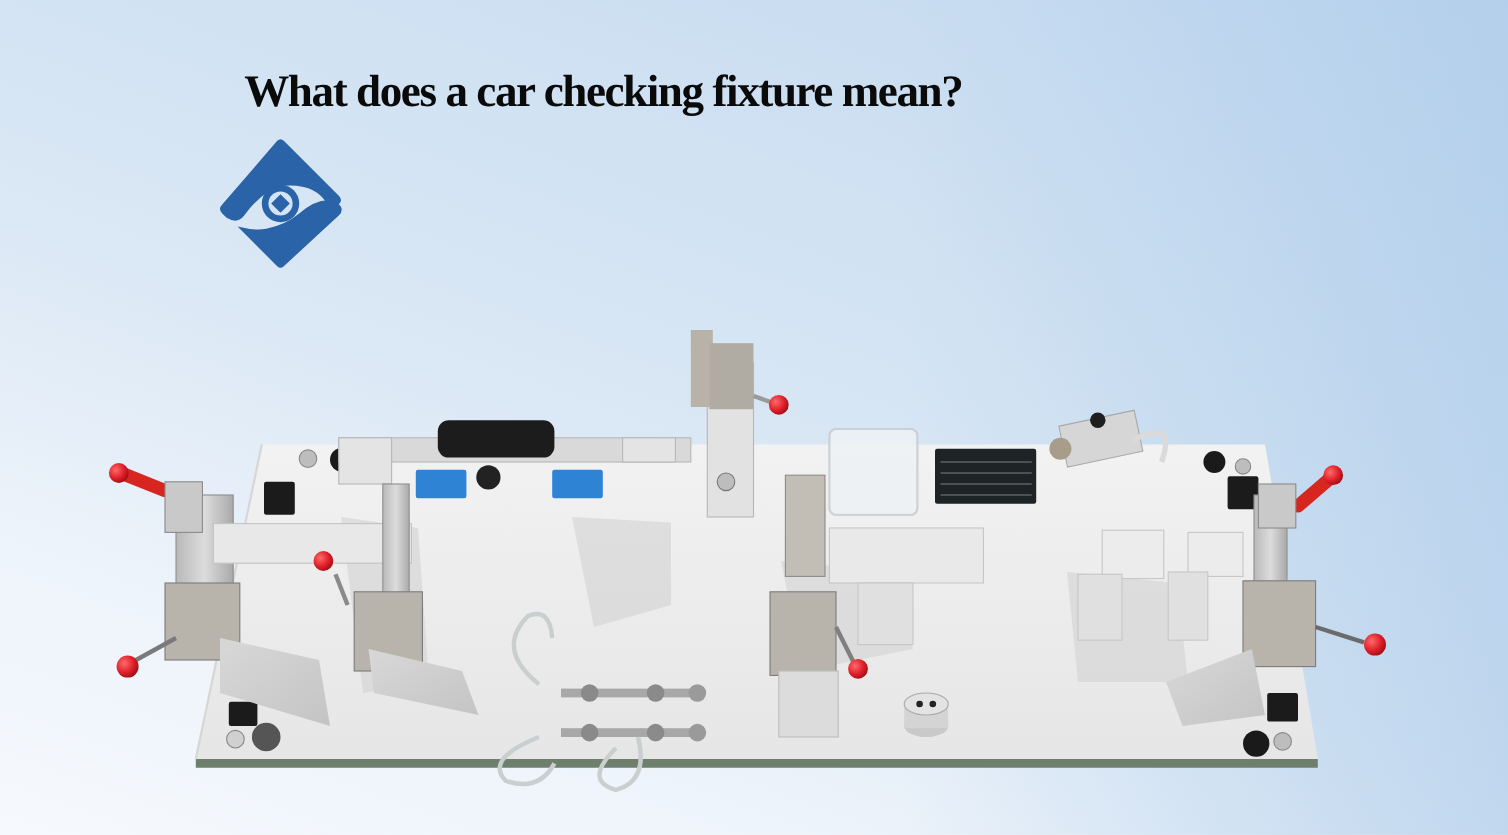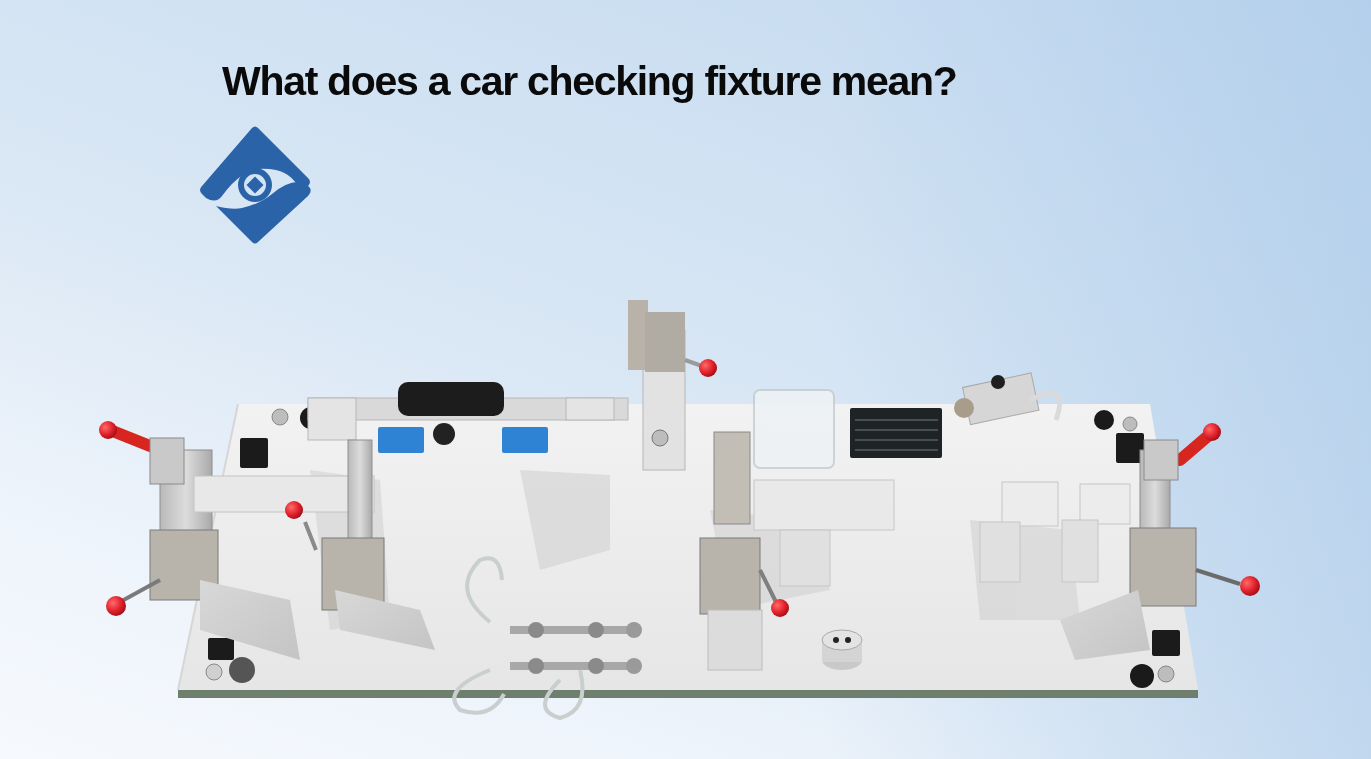--- a/index.html
+++ b/index.html
@@ -9,21 +9,21 @@
     background: linear-gradient(200deg, #c3d9f0 0%, #cfe1f2 30%, #dbe8f5 55%, #eef4fb 80%, #f6f9fd 100%);
     font-family: "DejaVu Sans", sans-serif;
   }
   .bg-overlay {
     position: absolute; inset: 0;
     background: linear-gradient(90deg, rgba(255,255,255,0) 0%, rgba(255,255,255,0) 60%, rgba(168,200,232,0.55) 100%);
   }
   .slide-title {
     position: absolute;
     left: 222px; top: 58px;
-    font-family: Liberation Sans, sans-serif;
+    font-family: Liberation Serif, serif;
     font-weight: bold;
     font-size: 41px;
     letter-spacing: -1.3px;
     color: #0a0a0a;
     white-space: nowrap;
   }
   .logo {
     position: absolute;
     left: 194px; top: 124px;
     width: 122px; height: 122px;

